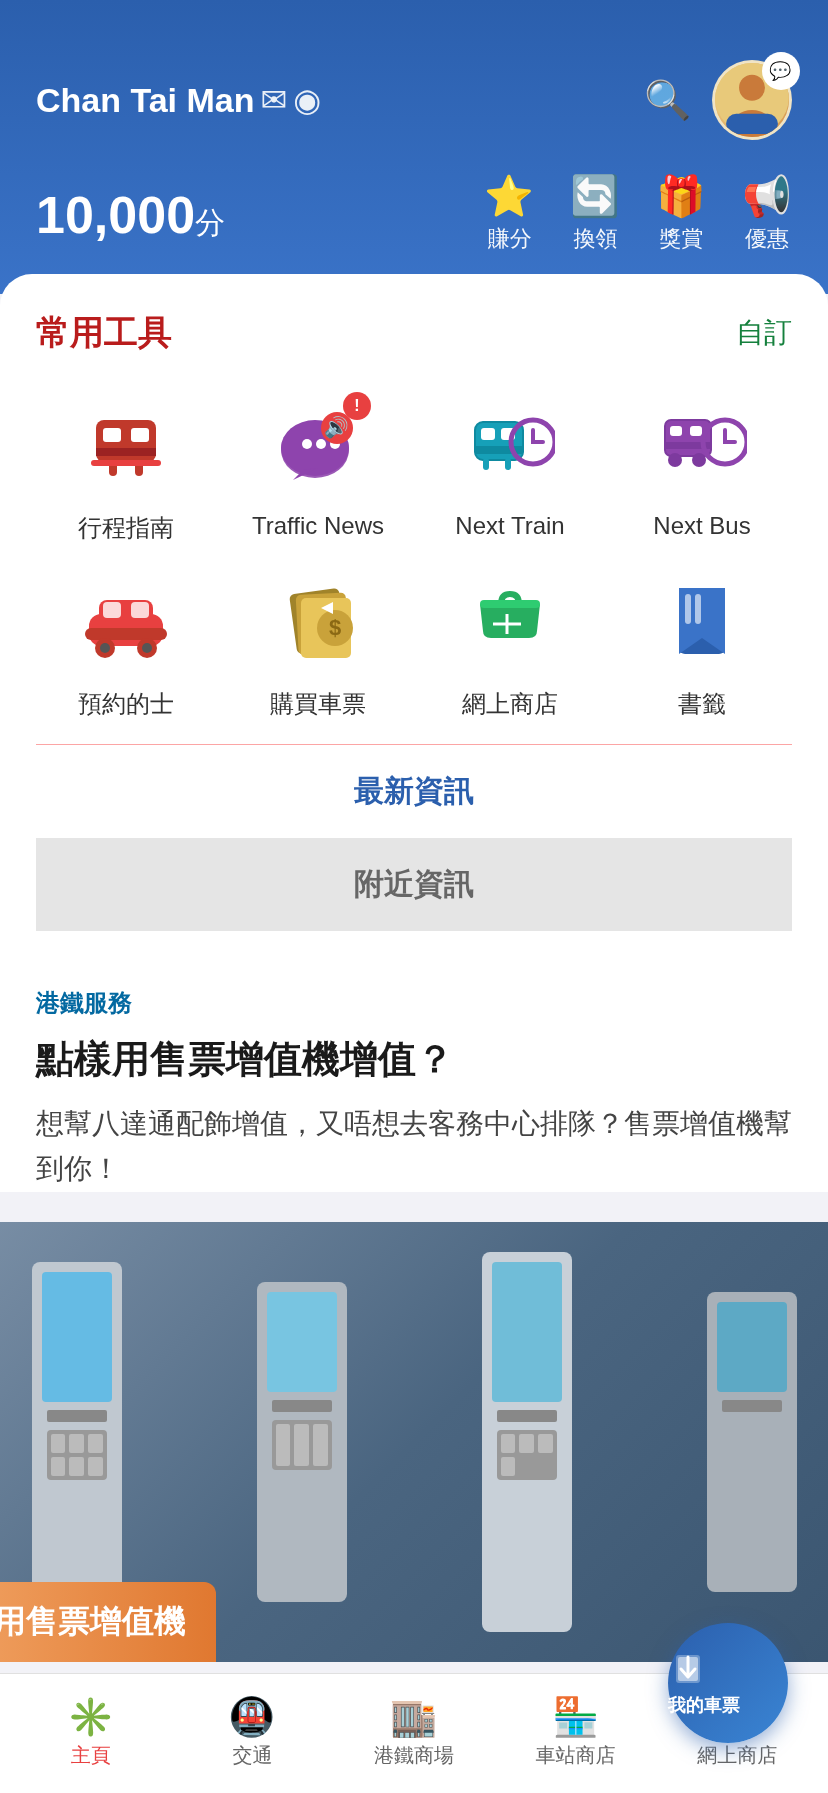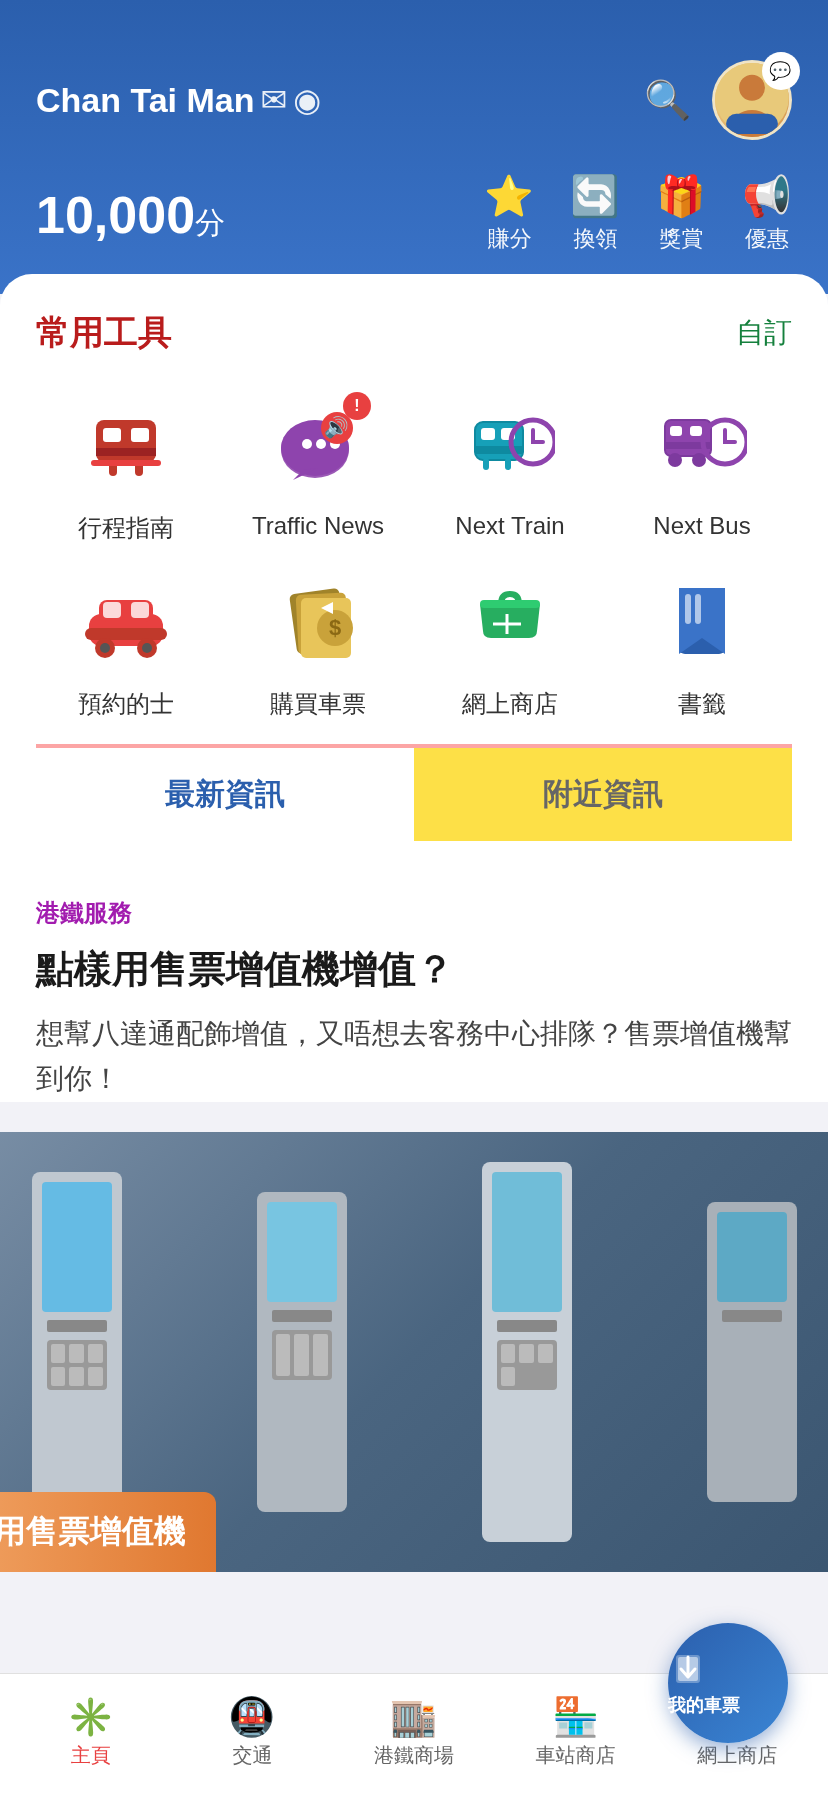--- a/index.html
+++ b/index.html
@@ -199,49 +199,50 @@
       align-items: center;
       justify-content: center;
       font-size: 16px;
       font-weight: bold;
     }
 
     
     .tabs-section {
       display: flex;
       margin: 0 0 0 0;
-      border-top: 4px solid #fca5a5;
+      border-top: 1px solid #fca5a5;
+      flex-direction: column;
     }
     .tab-btn {
       flex: 1;
       padding: 26px 0;
       text-align: center;
       font-size: 30px;
       font-weight: 600;
       cursor: pointer;
       border: none;
       background: transparent;
     }
     .tab-btn.active {
       color: #2b5fad;
       background: white;
       border-radius: 0;
     }
     .tab-btn.inactive {
       color: #666;
-      background: #fde047;
+      background: #e5e5e5;
     }
 
     
     .news-section {
       background: white;
       padding: 36px 36px 0 36px;
     }
     .news-tag {
-      color: #a21caf;
+      color: #0369a1;
       font-size: 24px;
       font-weight: 600;
       margin-bottom: 16px;
     }
     .news-title {
       font-size: 38px;
       font-weight: 700;
       color: #1a1a1a;
       margin-bottom: 18px;
       line-height: 1.3;

